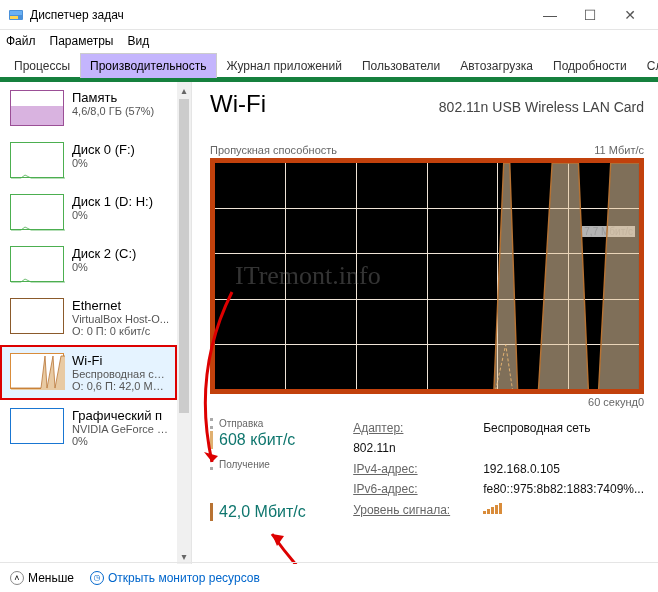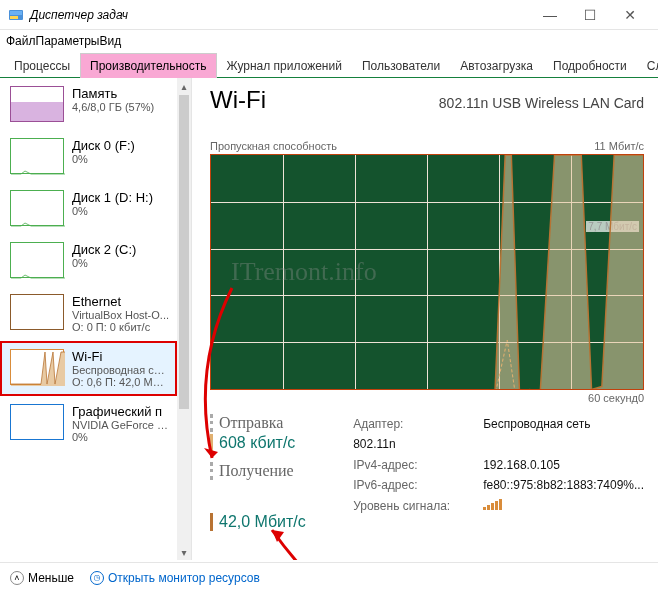--- a/index.html
+++ b/index.html
@@ -1,29 +1,29 @@
 <!DOCTYPE html>
 <html><head>
 <meta charset="utf-8">
 <style>
 * { box-sizing: border-box; margin: 0; padding: 0; font-family: "Segoe UI", Tahoma, sans-serif; }
 body { background: #fff; width: 658px; height: 592px; overflow: hidden; font-size: 12px; color: #000; }
 
 .titlebar { height: 30px; display: flex; align-items: center; padding: 0 8px; border-bottom: 1px solid #e5e5e5; }
 .titlebar .app-icon { width: 16px; height: 16px; margin-right: 6px; display: inline-flex; align-items: center; justify-content: center; }
-.titlebar .title { flex: 1; font-size: 12px; font-style: italic; }
+.titlebar .title { flex: 1; font-size: 12px; }
 .titlebar .win-controls { display: flex; }
 .titlebar .win-controls div { width: 40px; height: 30px; display: flex; align-items: center; justify-content: center; font-size: 14px; color: #555; }
 
-.menubar { height: 22px; display: flex; align-items: center; padding: 0 6px; font-size: 12px; }
+.menubar { height: 22px; display: flex; align-items: center; padding: 0 6px; gap: 14px; font-size: 12px; }
 .menubar span { cursor: default; }
 
-.tabbar { display: flex; border-bottom: 1px solid #15803d; padding: 0 4px; font-size: 12px; }
+.tabbar { display: flex; border-bottom: 5px solid #15803d; padding: 0 4px; font-size: 12px; }
 .tabbar .tab { padding: 5px 9px; border: 1px solid transparent; border-bottom: none; position: relative; top: 1px; white-space: nowrap; }
-.tabbar .tab.active { border-color: #ccc; background: #f9a8d4; }
+.tabbar .tab.active { border-color: #ccc; background: #c4b5fd; }
 .tabbar .tab:not(.active) { color: #333; }
 
 .content { display: flex; height: calc(100% - 30px - 22px - 28px - 30px); }
 
 .sidebar { width: 192px; border-right: 1px solid #e5e5e5; overflow-y: hidden; position: relative; }
 .sidebar .scroll { position: absolute; right: 0; top: 0; bottom: 0; width: 14px; background: #f0f0f0; display:flex; flex-direction:column; align-items:center; }
 .sidebar .scroll .arrow { height: 16px; font-size:10px; color:#666; display:flex; align-items:center; justify-content:center; width:100%; }
 .sidebar .scroll .thumb { width: 10px; background:#ccc; flex:0.7; margin:1px; }
 .sidebar .scroll .track { flex:0.3; }
 
@@ -40,40 +40,40 @@
 .thumb-eth   { border-color: #8b5a2b; }
 .thumb-wifi  { border-color: #d98c3a; }
 .thumb-gpu   { border-color: #1976d2; }
 
 .main { flex: 1; padding: 8px 14px 0 18px; position: relative; overflow: hidden; }
 .main-header { display: flex; justify-content: space-between; align-items: baseline; margin-bottom: 4px; }
 .main-header h1 { font-size: 24px; font-weight: 400; }
 .main-header .adapter-label { font-size: 14px; color: #444; }
 
 .chart-top { display: flex; justify-content: space-between; font-size: 11px; color: #666; margin-bottom: 2px; margin-top: 26px; }
-.chart { position: relative; height: 236px; border: 1px solid #c2410c; background: #14532d; overflow: hidden; }
+.chart { position: relative; height: 236px; border: 5px solid #c2410c; background: #000000; overflow: hidden; }
 .chart .grid-h { position: absolute; left: 0; right: 0; border-top: 1px solid #eee3d6; }
 .chart .grid-v { position: absolute; top: 0; bottom: 0; border-left: 1px solid #eee3d6; }
 .chart .scale-lbl { position: absolute; right: 4px; font-size: 10px; color: #999; background: rgba(255,255,255,0.7); padding: 0 2px; }
 .chart .watermark { position: absolute; left: 20px; top: 50%; transform: translateY(-50%); font-size: 26px; color: rgba(150,150,150,0.35); font-family: Georgia, serif; }
 .chart svg { position: absolute; inset: 0; }
 
 .chart-bottom { display: flex; justify-content: flex-end; font-size: 11px; color: #666; margin: 2px 0 10px 0; }
 
 .details { display: flex; gap: 26px; }
 .live { width: 140px; }
 .live .block { margin-bottom: 10px; }
-.live .lbl  { font-size: 16px; color: #666; border-left: 3px dotted #aaa; padding-left: 6px; font-family: Liberation Serif, serif; }
+.live .lbl  { font-size: 10px; color: #666; border-left: 3px dotted #aaa; padding-left: 6px; }
 .live .val  { font-size: 16px; color: #0f766e; border-left: 3px solid; padding-left: 6px; margin-top: 2px; }
 .live .send .val { border-color: #e0b070; }
 .live .recv .val { border-color: #b87333; margin-top: 33px; }
 
 .props { flex: 1; font-size: 12px; }
 .props .row { display: flex; line-height: 1.7; }
-.props .k { width: 130px; color: #666; }
+.props .k { width: 130px; color: #666; text-decoration: underline; }
 .props .v { color: #111; }
 .signal { display: inline-flex; align-items: flex-end; gap: 1px; height: 12px; }
 .signal i { width: 3px; background: #d98c3a; display: inline-block; }
 
 .footer { position: absolute; bottom: 0; left: 0; right: 0; height: 30px; border-top: 1px solid #e5e5e5; display: flex; align-items: center; padding: 0 10px; gap: 16px; font-size: 12px; }
 .footer .fewer { display: flex; align-items: center; gap: 4px; cursor: default; }
 .footer .link  { color: #0066cc; cursor: pointer; display:flex; align-items:center; gap:4px; }
 .circle-icon { width:14px; height:14px; border:1.5px solid #0066cc; border-radius:50%; display:inline-flex; align-items:center; justify-content:center; font-size:8px; color:#0066cc; }
 
 .arrow-annot { position: absolute; pointer-events: none; }

